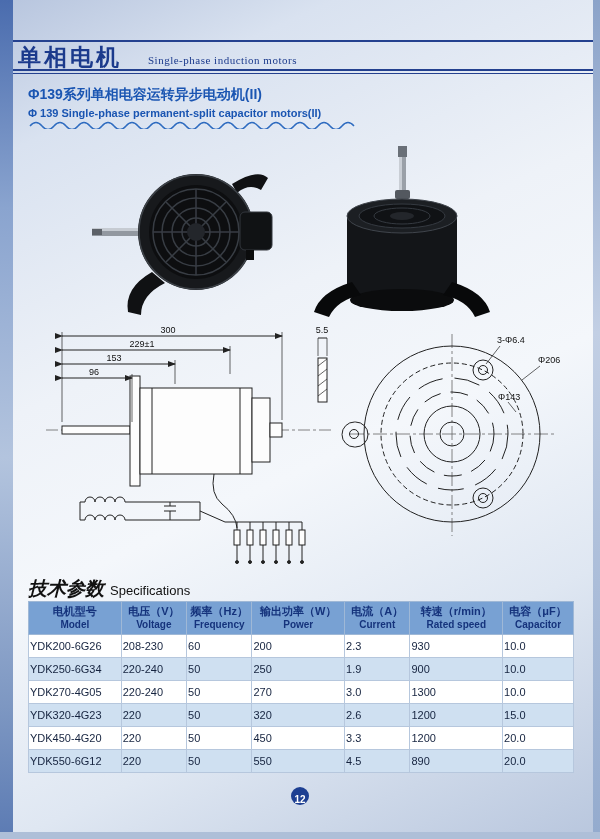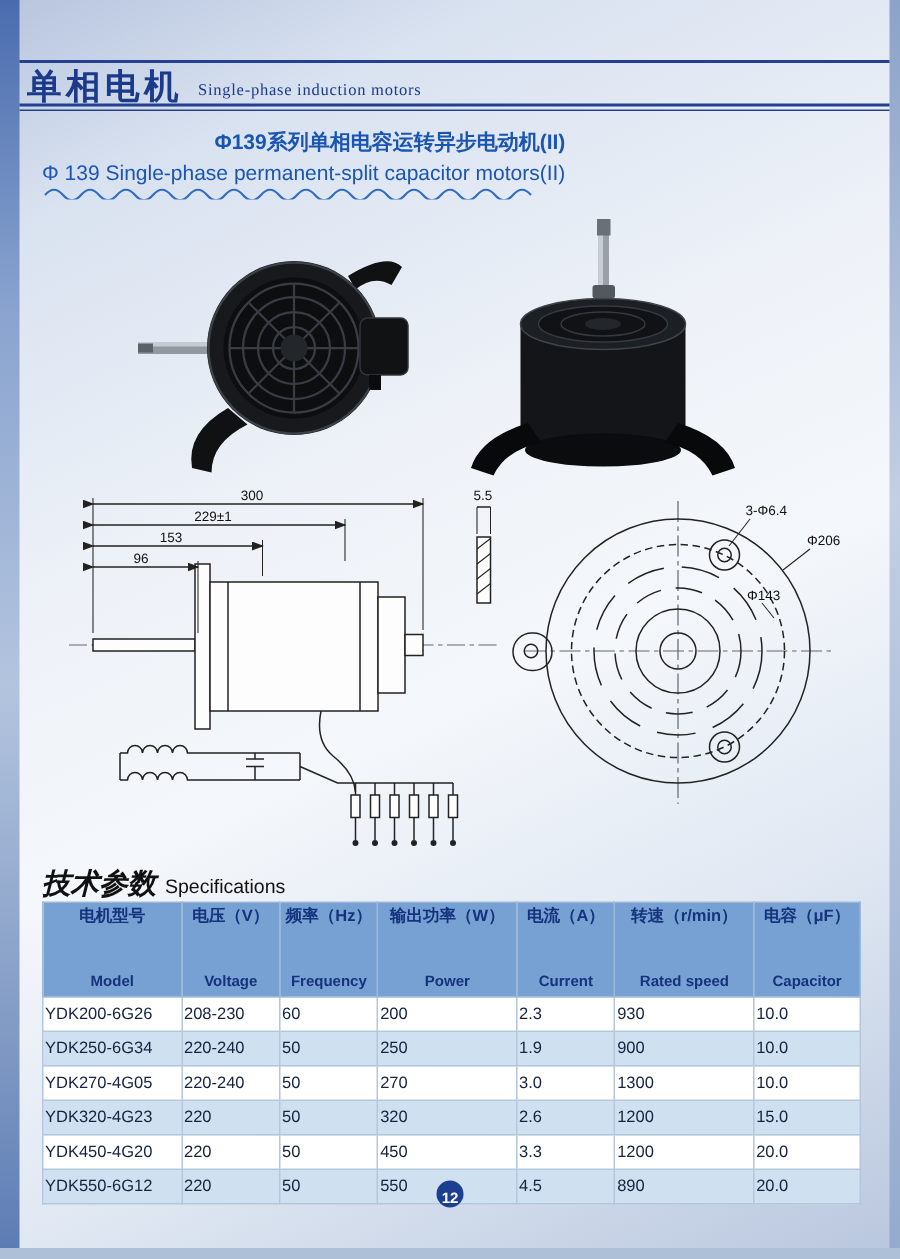--- a/index.html
+++ b/index.html
@@ -11,38 +11,38 @@
   .left-strip{position:absolute;left:0;top:0;width:13px;height:100%;
     background:linear-gradient(180deg,#4a6cae,#8aa4cf 25%,#b3c4de 55%,#7d97c2 85%,#5d7cb4);}
   .right-strip{position:absolute;right:0;top:0;width:7px;height:100%;
     background:linear-gradient(180deg,#8ba3c9,#c2cfe4 40%,#94abce);}
   .rule{position:absolute;left:13px;width:580px;background:#24418f;}
   .rule-top{top:40px;height:2px;}
   .rule-a{top:69px;height:2px;}
   .rule-b{top:73px;height:1px;}
   .title-cn{position:absolute;left:18px;top:42px;font-family:"Liberation Serif",serif;
     font-size:23px;font-weight:bold;color:#1b3a8c;letter-spacing:3px;}
-  .title-en{position:absolute;left:132px;top:54px;font-family:"Liberation Serif",serif;
+  .title-en{position:absolute;left:148px;top:54px;font-family:"Liberation Serif",serif;
     font-size:11px;color:#1b3a8c;letter-spacing:0.5px;}
   .subtitle{position:absolute;left:28px;top:86px;color:#1a55b2;}
-  .sub1{font-size:14px;font-weight:bold;text-align:right;}
-  .sub2{font-size:14px;font-weight:normal;margin-top:3px;}
+  .sub1{font-size:14px;font-weight:bold;}
+  .sub2{font-size:11px;font-weight:bold;margin-top:3px;}
   .wavy{display:block;margin-top:2px;}
   .photos{position:absolute;left:0;top:132px;}
   .drawing{position:absolute;left:0;top:322px;}
   .drawing text{font-family:"Liberation Sans",sans-serif;font-size:9px;fill:#111;}
   .specs-heading{position:absolute;left:28px;top:576px;color:#111;}
   .specs-cn{font-size:19px;font-weight:bold;font-style:italic;}
   .specs-en{font-size:13px;margin-left:6px;}
   table.spec{position:absolute;left:28px;top:601px;width:546px;border-collapse:collapse;
     table-layout:fixed;font-size:11px;color:#15233f;border:1px solid #8aa6c8;}
   table.spec th{background:#78a1d3;color:#15337c;font-weight:bold;padding:3px 1px;
     border:1px solid #9fb8d6;line-height:1.25;}
   table.spec th .h-cn{font-size:11px;}
-  table.spec th .h-en{font-size:10px;margin-top:30px;}
+  table.spec th .h-en{font-size:10px;}
   table.spec td{border:1px solid #b6c7dd;text-align:left;padding:4px 1px;height:14px;}
   tr.row-white td{background:#ffffff;}
   tr.row-blue td{background:#cfe0f1;}
   .page-number{position:absolute;left:291px;top:787px;width:18px;height:18px;border-radius:50%;
     background:#1d3f92;color:#ffffff;font-size:10px;font-weight:bold;
     display:flex;align-items:flex-end;justify-content:center;}
 </style>
 </head>
 <body>
 

